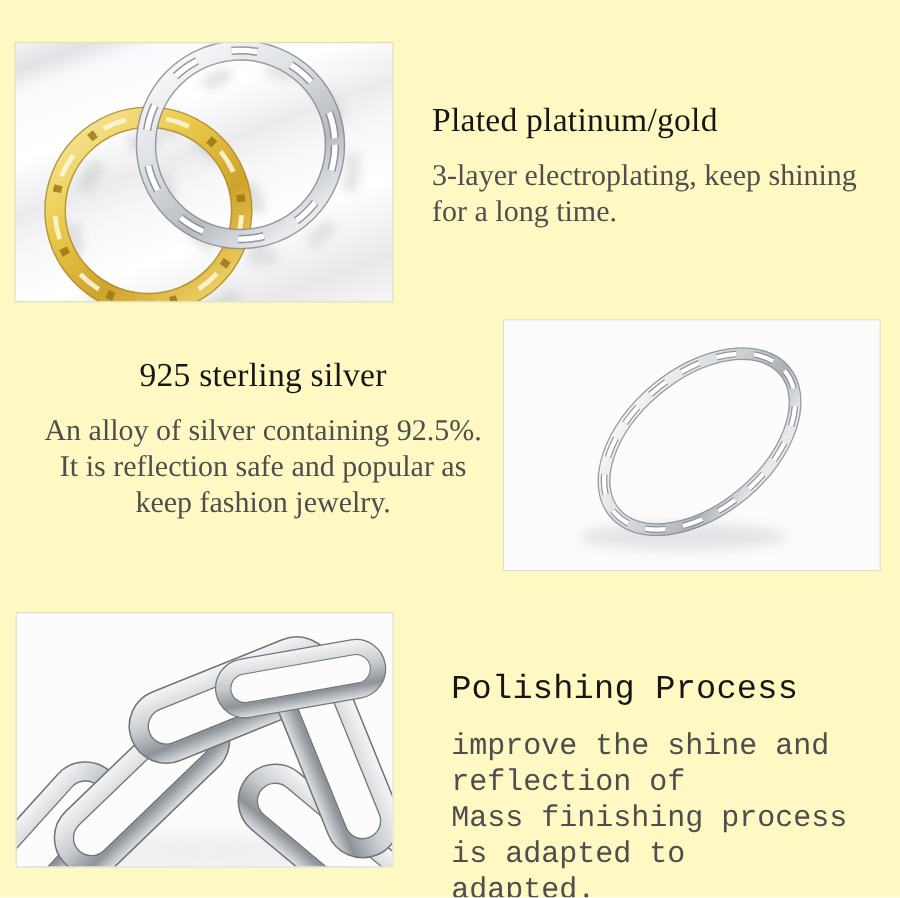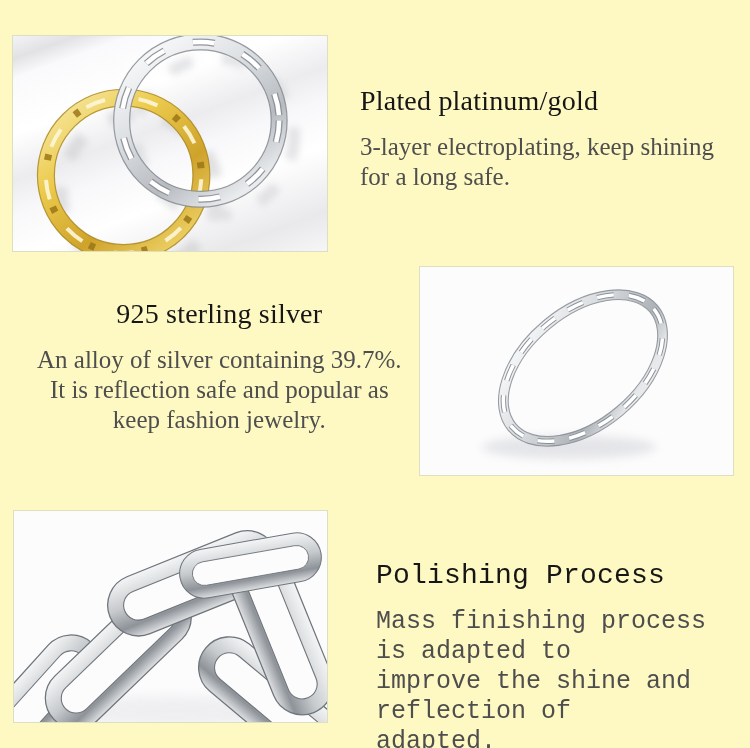--- a/index.html
+++ b/index.html
@@ -89,28 +89,28 @@
         <circle cx="188" cy="85" r="87" fill="none" stroke="#7e848b" stroke-width="1.2" opacity="0.8"></circle>
         <circle cx="188" cy="85" r="71" fill="none" stroke="#7e848b" stroke-width="1.2" opacity="0.8"></circle>
       </g>
     </svg>
   </div>
 
   <div class="tblock" id="t1">
     <h2>Plated platinum/gold</h2>
     <div class="body">
       <div class="line">3-layer electroplating, keep shining</div>
-      <div class="line">for a long safe.</div>
+      <div class="line">for a long time.</div>
     </div>
   </div>
 
   <div class="tblock" id="t2">
     <h2>925 sterling silver</h2>
     <div class="body">
-      <div class="line">An alloy of silver containing 39.7%.</div>
+      <div class="line">An alloy of silver containing 92.5%.</div>
       <div class="line">It is reflection safe and popular as</div>
       <div class="line">keep fashion jewelry.</div>
     </div>
   </div>
 
   <div class="photo" id="photo2">
     <svg viewBox="0 0 315 210" preserveAspectRatio="none">
       <defs>
         <linearGradient id="sg2" x1="0" y1="0" x2="0.6" y2="1">
           <stop offset="0" stop-color="#ffffff"></stop>
@@ -172,19 +172,19 @@
           <rect x="-90" y="-31" width="180" height="62" rx="31" fill="url(#sg3)" stroke="#6f757b" stroke-width="1.3"></rect>
           <rect x="-74" y="-15" width="148" height="30" rx="15" fill="#fcfcfd" stroke="#6f757b" stroke-width="1.1"></rect>
         </g>
       </g>
     </svg>
   </div>
 
   <div class="tblock" id="t3">
     <h2>Polishing Process</h2>
     <div class="body">
+      <div class="line">improve the shine and reflection of</div>
       <div class="line">Mass finishing process is adapted to</div>
-      <div class="line">improve the shine and reflection of</div>
       <div class="line">adapted.</div>
     </div>
   </div>
 
 </div>
 
 </body></html>

